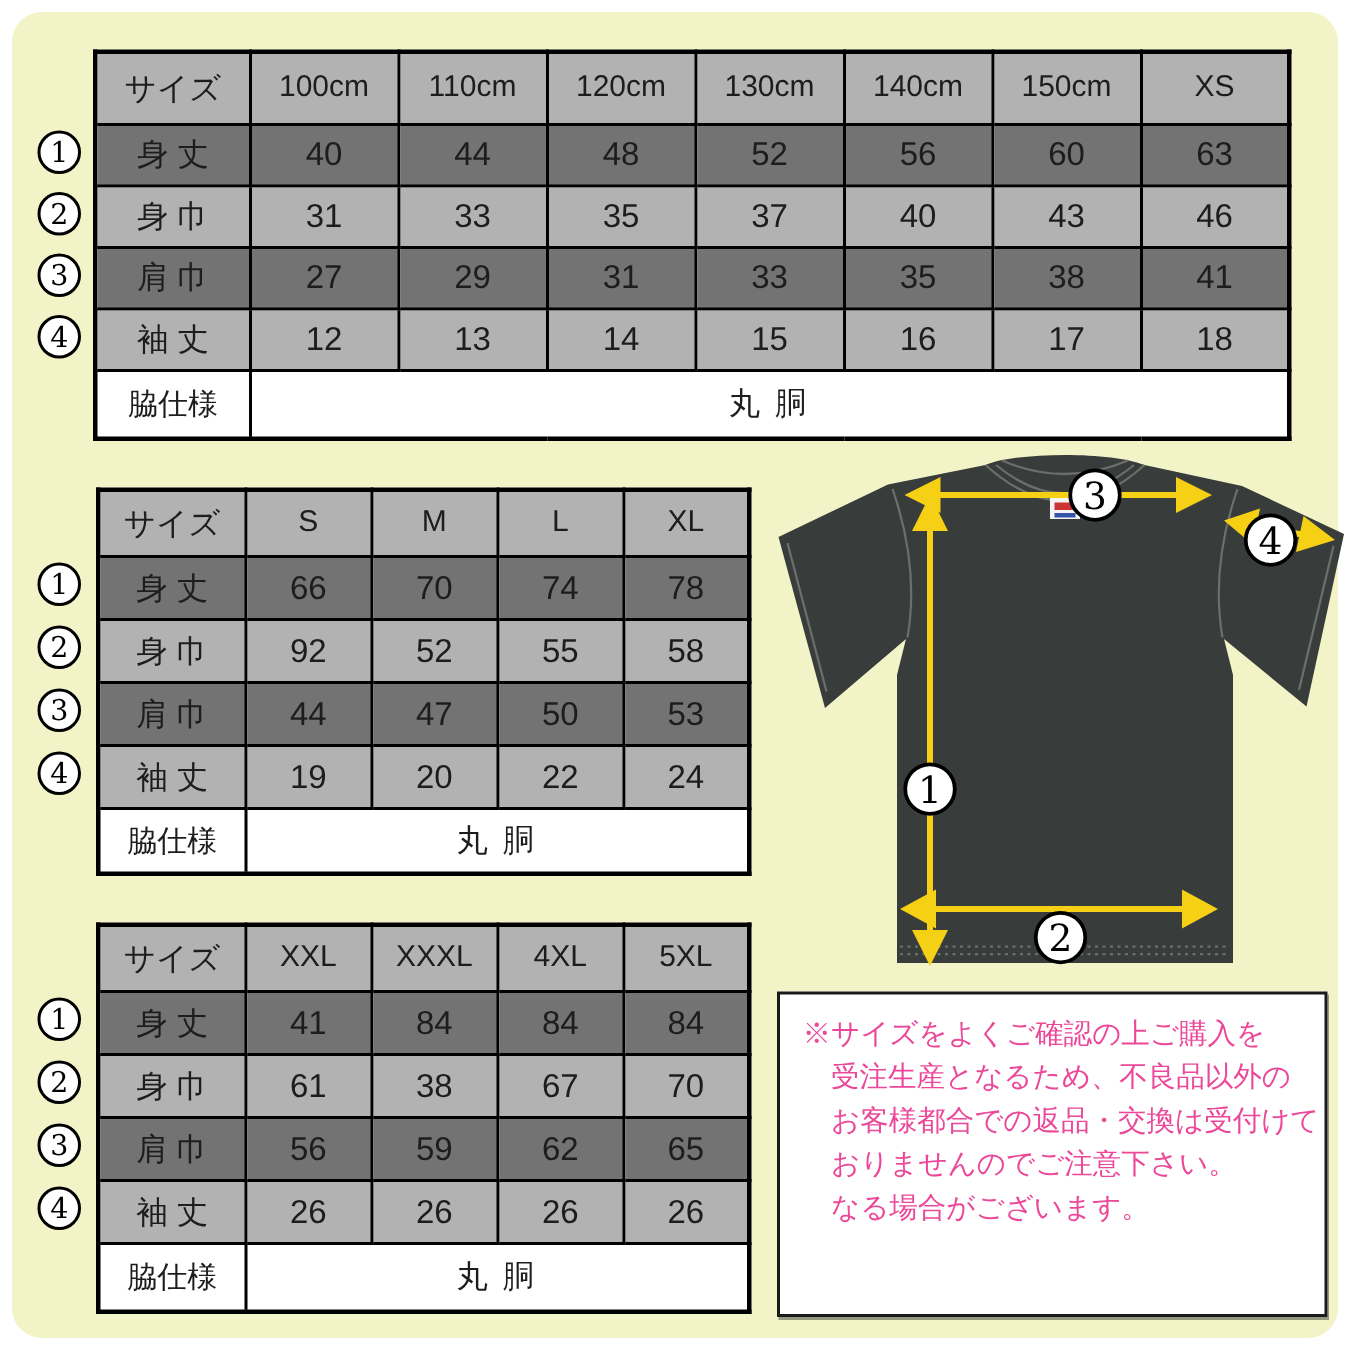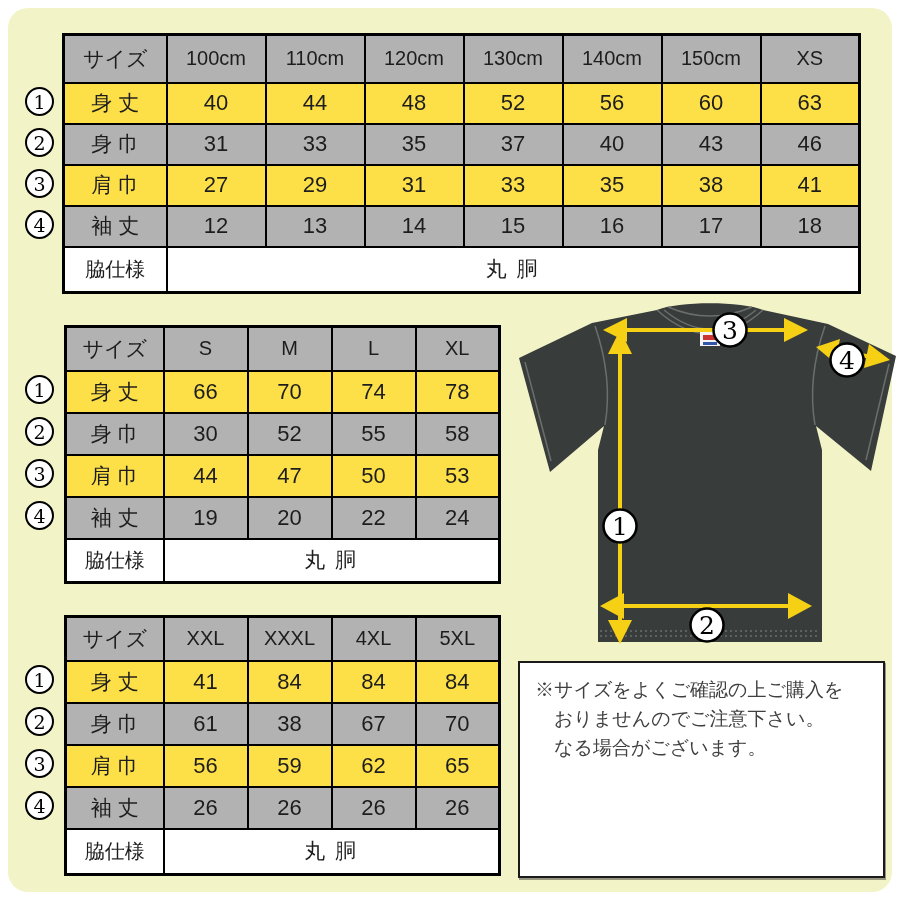--- a/index.html
+++ b/index.html
@@ -8,21 +8,21 @@
   .canvas{position:absolute;left:8px;top:8px;width:884px;height:884px;
           background:var(--bg,#f3f3c8);border-radius:20px;}
 
   table.tbl{position:absolute;border-collapse:collapse;table-layout:fixed;background:#fff;
             border:3px solid var(--border,#000);}
   .tbl th,.tbl td{border:2px solid var(--border,#000);text-align:center;vertical-align:middle;
             font-weight:normal;color:#1d1d1d;padding:0;overflow:hidden;}
   .tbl tr.hdr th{background:var(--cell-gray,#b2b2b2);font-size:20px;}
   .tbl tr.hdr th.szlbl{font-size:21px;}
   .tbl tr.g th,.tbl tr.g td{background:var(--cell-gray,#b2b2b2);}
-  .tbl tr.w th,.tbl tr.w td{background:#fde047;}
+  .tbl tr.w th,.tbl tr.w td{background:#737373;}
   .tbl th.rowlbl{font-size:21px;}
   .tbl td.val{font-size:22px;}
   .tbl tr.ftr th{font-size:20px;background:#fff;}
   .tbl tr.ftr td{font-size:21px;background:#fff;letter-spacing:2px;}
 
   .tbl-kids{left:62px;top:33px;width:796px;}
   .tbl-kids tr.hdr{height:48px;} .tbl-kids tr.dr{height:41px;} .tbl-kids tr.ftr{height:46px;}
   .tbl-mid{left:64px;top:325px;width:434px;}
   .tbl-mid tr.hdr{height:44px;} .tbl-mid tr.dr{height:42px;} .tbl-mid tr.ftr{height:44px;}
   .tbl-big{left:64px;top:615px;width:434px;}
@@ -30,21 +30,21 @@
 
   .rbadge{position:absolute;width:29px;height:29px;border-radius:50%;background:#fff;
           border:2px solid #000;box-sizing:border-box;display:flex;align-items:center;
           justify-content:center;font-family:"DejaVu Serif",serif;font-size:19px;color:#000;}
 
   .shirt-svg{position:absolute;left:510px;top:298px;width:392px;height:364px;}
 
   .notice{position:absolute;left:518px;top:661px;width:367px;height:217px;background:#fff;
           border:2px solid #1a1a1a;box-sizing:border-box;padding:12px 8px 0 15px;
           box-shadow:1px 2px 0 rgba(40,40,40,.45);
-          font-size:19px;line-height:29px;color:#404040;}
+          font-size:19px;line-height:29px;color:#ec4899;}
   .notice .nline{white-space:nowrap;}
   .notice .indent{padding-left:19px;}
 </style>
 </head>
 <body>
 
 <div class="page">
   <div class="canvas"></div>
 
   <table class="tbl tbl-kids">
@@ -134,21 +134,21 @@
     </tr>
     <tr class="dr w">
       <th class="rowlbl">身 丈</th>
       <td class="val">66</td>
       <td class="val">70</td>
       <td class="val">74</td>
       <td class="val">78</td>
     </tr>
     <tr class="dr g">
       <th class="rowlbl">身 巾</th>
-      <td class="val">30</td>
+      <td class="val">92</td>
       <td class="val">52</td>
       <td class="val">55</td>
       <td class="val">58</td>
     </tr>
     <tr class="dr w">
       <th class="rowlbl">肩 巾</th>
       <td class="val">44</td>
       <td class="val">47</td>
       <td class="val">50</td>
       <td class="val">53</td>
@@ -285,16 +285,18 @@
       <text x="197" y="336" text-anchor="middle">2</text>
       <circle cx="220" cy="32" r="16.5" fill="#fff" stroke="#000" stroke-width="2.5"></circle>
       <text x="220" y="41" text-anchor="middle">3</text>
       <circle cx="337" cy="62" r="16.5" fill="#fff" stroke="#000" stroke-width="2.5"></circle>
       <text x="337" y="71" text-anchor="middle">4</text>
     </g>
   </svg>
 
   <div class="notice">
     <div class="nline">※サイズをよくご確認の上ご購入を</div>
+    <div class="nline indent">受注生産となるため、不良品以外の</div>
+    <div class="nline indent">お客様都合での返品・交換は受付けて</div>
     <div class="nline indent">おりませんのでご注意下さい。</div>
     <div class="nline indent">なる場合がございます。</div>
   </div>
 </div>
 
 </body></html>

